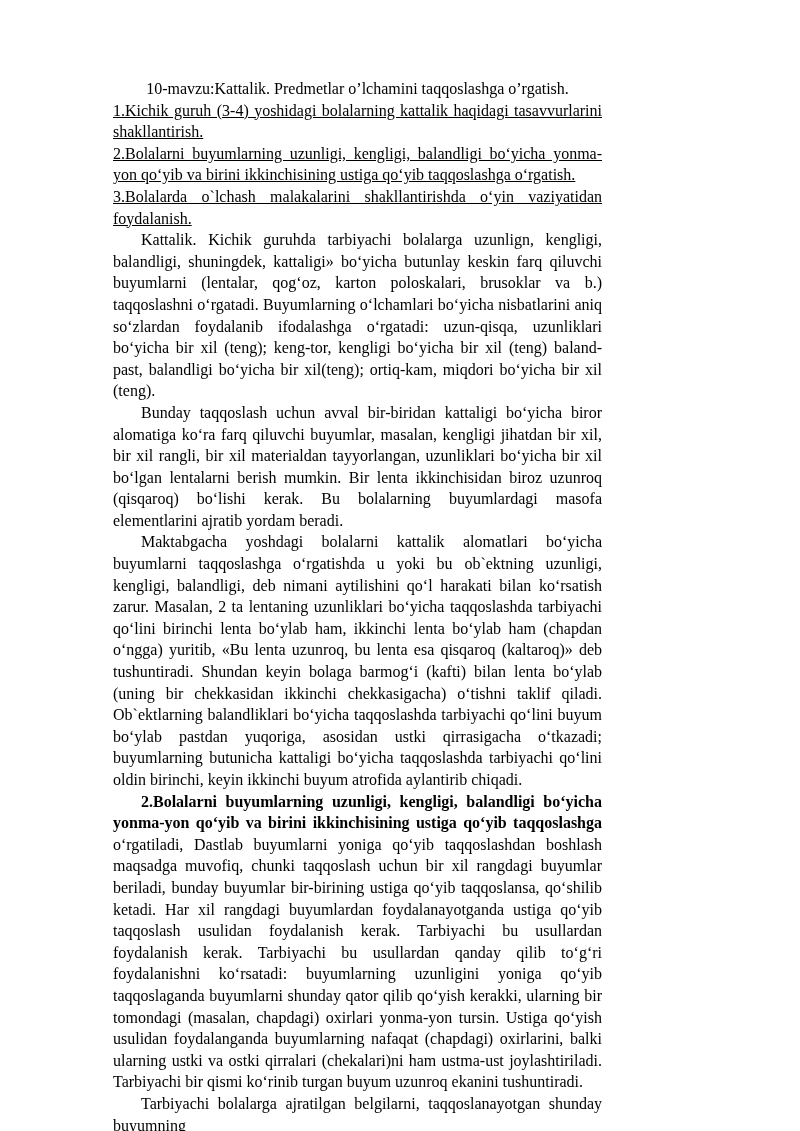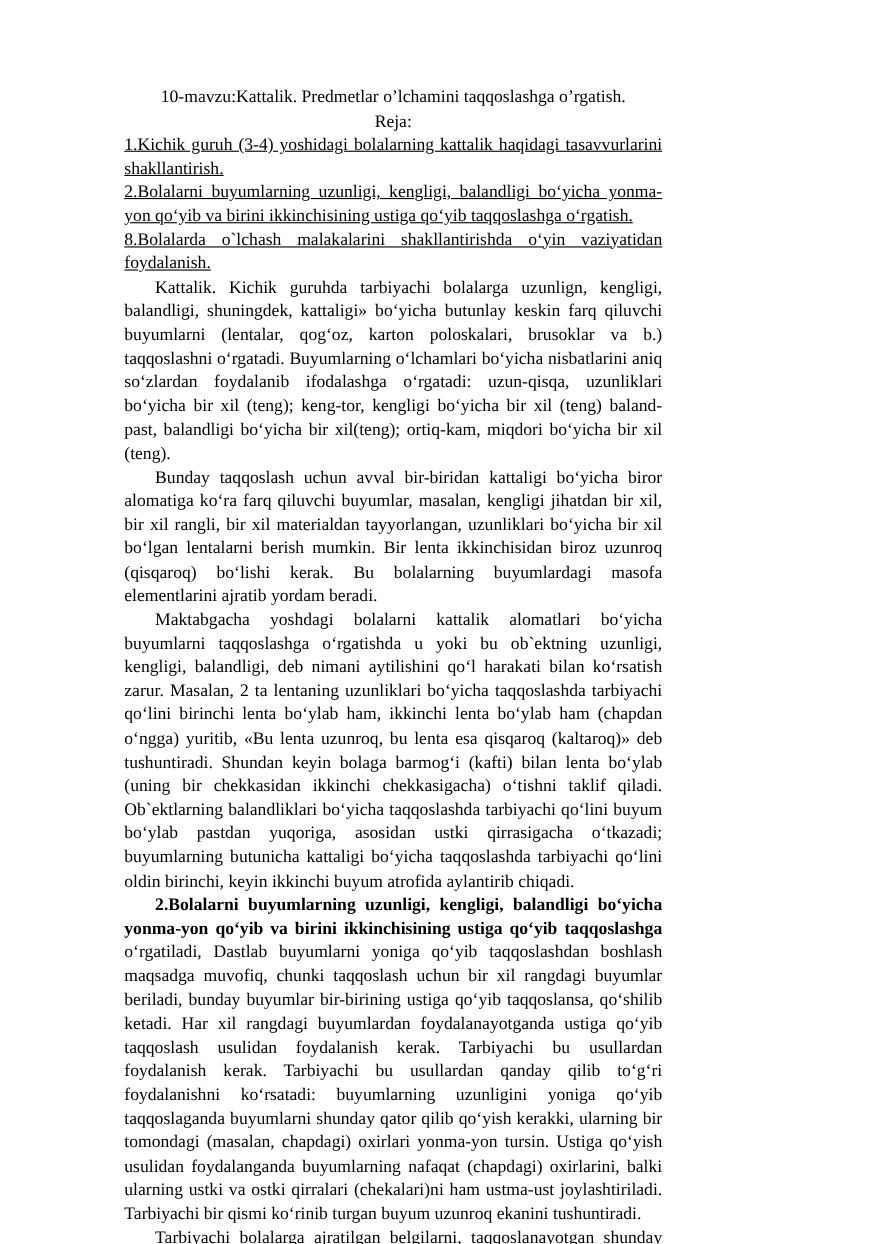--- a/index.html
+++ b/index.html
@@ -49,27 +49,26 @@
     font-weight: bold;
   }
 </style>
 </head>
 <body>
 
 <div class="page">
 
   <h1 class="title">10-mavzu:Kattalik. Predmetlar o’lchamini taqqoslashga o’rgatish.</h1>
 
-  <h2 class="subtitle">Reja:</h2>
 
   <p class="plan-item">1.Kichik guruh (3-4)  yoshidagi  bolalarning  kattalik haqidagi tasavvurlarini shakllantirish.</p>
 
   <p class="plan-item">2.Bolalarni  buyumlarning uzunligi, kengligi, balandligi boʻyicha yonma-yon qoʻyib va birini ikkinchisining ustiga qoʻyib taqqoslashga oʻrgatish.</p>
 
-  <p class="plan-item">8.Bolalarda o`lchash malakalarini shakllantirishda  oʻyin   vaziyatidan foydalanish.</p>
+  <p class="plan-item">3.Bolalarda o`lchash malakalarini shakllantirishda  oʻyin   vaziyatidan foydalanish.</p>
 
   <p class="body-par"><span>Kattalik. Kichik guruhda tarbiyachi bolalarga uzunlign, kengligi, balandligi, shuningdek, kattaligi» boʻyicha butunlay keskin farq qiluvchi buyumlarni (lentalar, qogʻoz, karton poloskalari, brusoklar va b.) taqqoslashni oʻrgatadi. Buyumlarning oʻlchamlari boʻyicha nisbatlarini aniq soʻzlardan foydalanib ifodalashga oʻrgatadi: uzun-qisqa, uzunliklari boʻyicha bir xil (teng); keng-tor, kengligi boʻyicha bir xil (teng) baland-past, balandligi boʻyicha bir xil(teng); ortiq-kam, miqdori boʻyicha bir xil (teng).</span></p>
 
   <p class="body-par"><span>Bunday taqqoslash uchun avval bir-biridan kattaligi boʻyicha biror alomatiga koʻra farq qiluvchi buyumlar, masalan, kengligi jihatdan bir xil, bir xil rangli, bir xil materialdan tayyorlangan, uzunliklari boʻyicha bir xil boʻlgan lentalarni berish mumkin. Bir lenta ikkinchisidan biroz uzunroq (qisqaroq) boʻlishi kerak. Bu bolalarning buyumlardagi masofa elementlarini ajratib yordam beradi.</span></p>
 
   <p class="body-par"><span>Maktabgacha yoshdagi bolalarni kattalik alomatlari boʻyicha buyumlarni taqqoslashga oʻrgatishda u yoki bu ob`ektning uzunligi, kengligi, balandligi, deb nimani aytilishini qoʻl harakati bilan koʻrsatish zarur. Masalan, 2 ta lentaning uzunliklari boʻyicha taqqoslashda tarbiyachi qoʻlini birinchi lenta boʻylab ham, ikkinchi lenta boʻylab ham (chapdan oʻngga) yuritib, «Bu lenta uzunroq, bu lenta esa qisqaroq (kaltaroq)» deb tushuntiradi. Shundan keyin bolaga barmogʻi (kafti) bilan lenta boʻylab (uning bir chekkasidan ikkinchi chekkasigacha) oʻtishni taklif qiladi. Ob`ektlarning balandliklari boʻyicha taqqoslashda tarbiyachi qoʻlini buyum boʻylab pastdan yuqoriga, asosidan ustki qirrasigacha oʻtkazadi; buyumlarning butunicha kattaligi boʻyicha taqqoslashda tarbiyachi qoʻlini oldin birinchi, keyin ikkinchi buyum atrofida aylantirib chiqadi.</span></p>
 
   <p class="body-par"><span class="lead-bold">2.Bolalarni  buyumlarning uzunligi, kengligi, balandligi boʻyicha yonma-yon qoʻyib va birini ikkinchisining ustiga qoʻyib taqqoslashga </span><span>oʻrgatiladi, Dastlab buyumlarni yoniga qoʻyib taqqoslashdan boshlash maqsadga muvofiq, chunki taqqoslash uchun bir xil rangdagi buyumlar beriladi, bunday buyumlar bir-birining ustiga qoʻyib taqqoslansa, qoʻshilib ketadi. Har xil rangdagi buyumlardan foydalanayotganda ustiga qoʻyib taqqoslash usulidan foydalanish kerak. Tarbiyachi bu usullardan foydalanish kerak. Tarbiyachi bu usullardan qanday qilib toʻgʻri foydalanishni koʻrsatadi: buyumlarning uzunligini yoniga qoʻyib taqqoslaganda buyumlarni shunday qator qilib qoʻyish kerakki, ularning bir tomondagi (masalan, chapdagi) oxirlari yonma-yon tursin. Ustiga qoʻyish usulidan foydalanganda buyumlarning nafaqat (chapdagi) oxirlarini, balki ularning ustki va ostki qirralari (chekalari)ni ham ustma-ust joylashtiriladi. Tarbiyachi bir qismi koʻrinib turgan buyum uzunroq ekanini tushuntiradi.</span></p>
 
   <p class="body-par"><span>Tarbiyachi bolalarga ajratilgan belgilarni, taqqoslanayotgan shunday buyumning</span></p>

